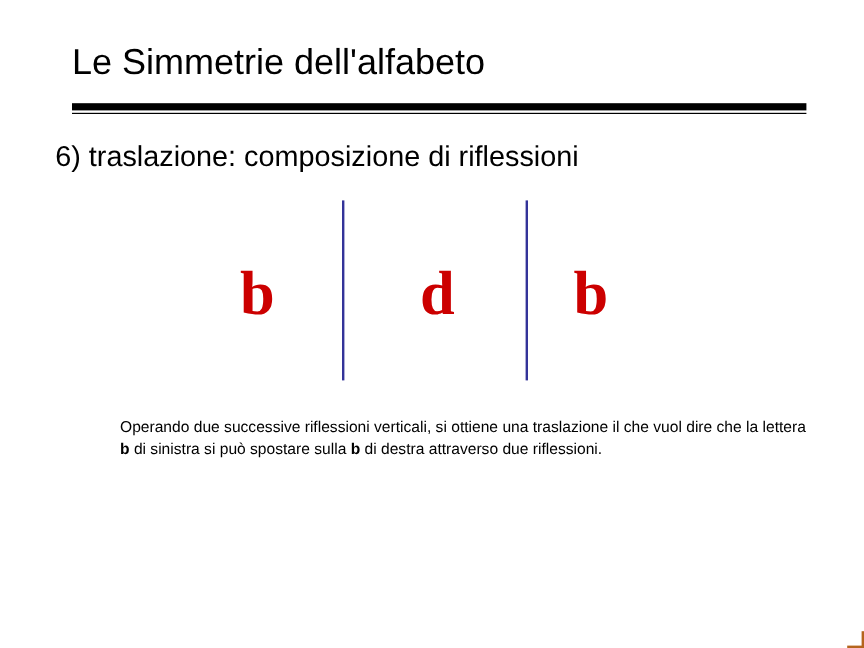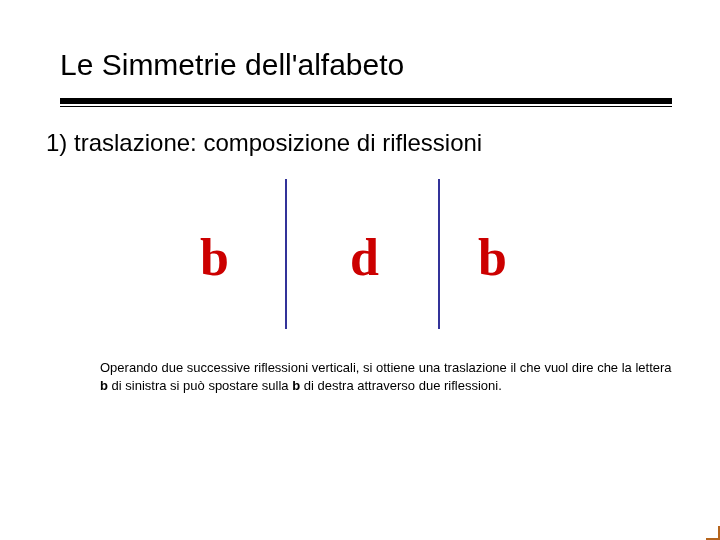--- a/index.html
+++ b/index.html
@@ -14,21 +14,21 @@
   .slide {
     position: relative;
     width: 720px;
     height: 540px;
     box-sizing: border-box;
     padding: 24px 48px 40px 60px;
   }
   .title {
     font-size: 30px;
     font-weight: 400;
-    margin: 24px 0 16px 0;
+    margin: 12px 0 16px 0;
     color: #000;
   }
   .rule-thick {
     height: 6px;
     background: #000;
     width: 100%;
     margin-bottom: 2px;
   }
   .rule-thin {
     height: 1px;
@@ -87,21 +87,21 @@
 </head>
 <body>
 
 <div class="slide">
 
   <div class="title">Le Simmetrie dell'alfabeto</div>
 
   <div class="rule-thick"></div>
   <div class="rule-thin"></div>
 
-  <div class="subtitle">1) traslazione: composizione di riflessioni</div>
+  <div class="subtitle">6) traslazione: composizione di riflessioni</div>
 
   <div class="diagram">
     <div class="vline vline-1"></div>
     <div class="vline vline-2"></div>
     <div class="letter letter-b1">b</div>
     <div class="letter letter-d">d</div>
     <div class="letter letter-b2">b</div>
   </div>
 
   <div class="caption">

